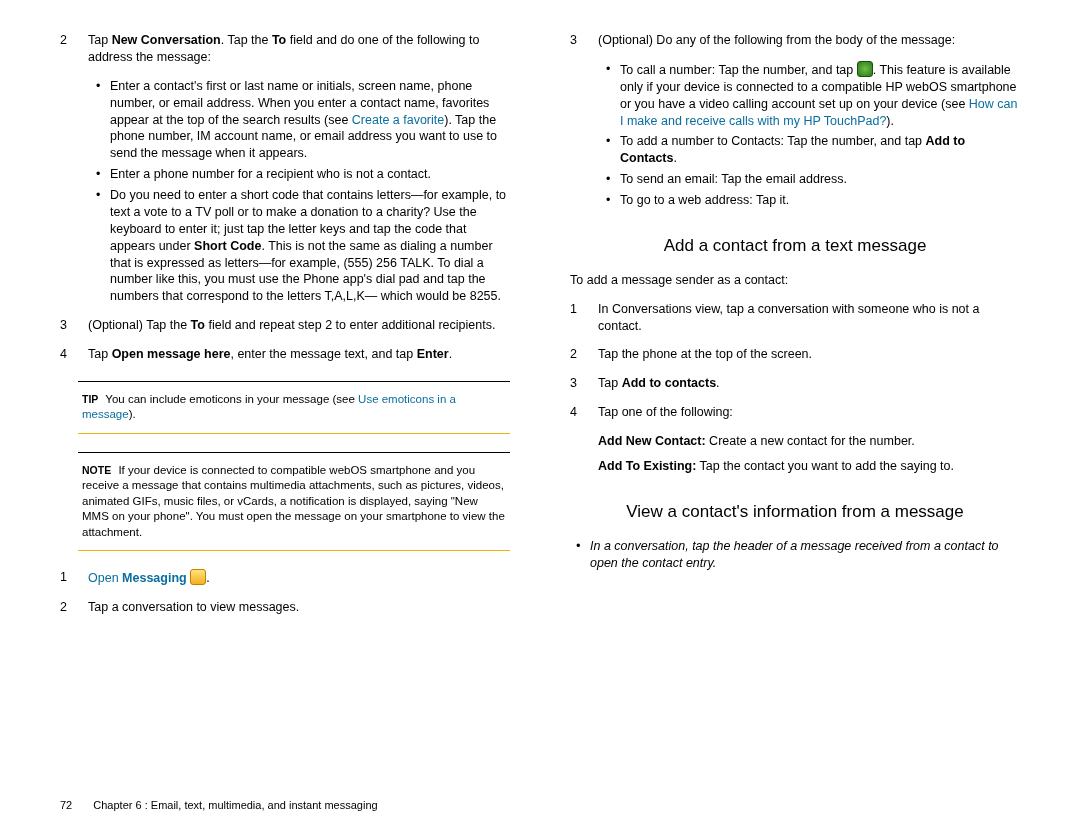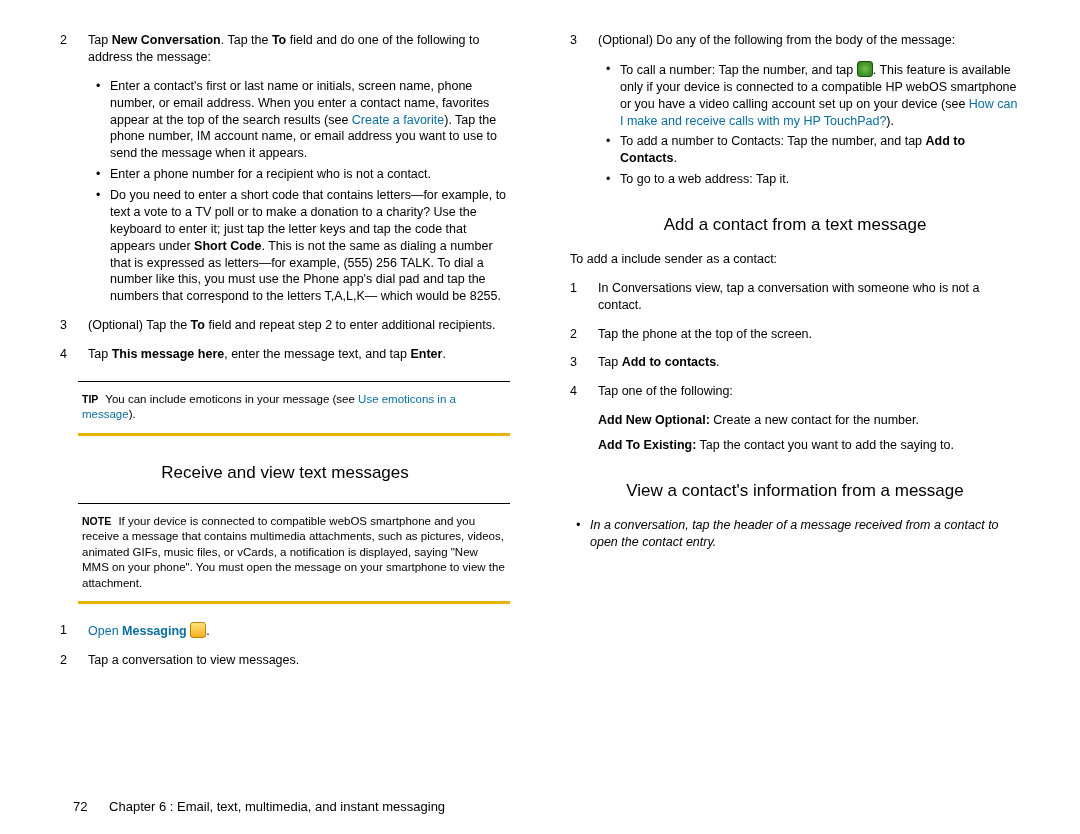--- a/index.html
+++ b/index.html
@@ -52,21 +52,21 @@
     left: -4px;
   }
   .section-title {
     font-size: 17px;
     font-weight: 400;
     margin: 26px 0 14px 0;
     text-align: center;
   }
   .tipbox, .notebox {
     border-top: 1px solid #000;
-    border-bottom: 3px solid #eab308;
+    border-bottom: 1px solid #eab308;
     padding: 10px 4px;
     margin: 18px 0 18px 18px;
     font-size: 11.5px;
   }
   .tipbox .lbl, .notebox .lbl {
     font-weight: bold;
     font-size: 10.5px;
     margin-right: 4px;
   }
   .link { color: #0a6e9e; }
@@ -77,22 +77,22 @@
     height: 14px;
     vertical-align: -3px;
     border-radius: 3px;
   }
   .icon-contacts { background: linear-gradient(#e0d4b8,#c8b88e); border:1px solid #a08050; }
   .icon-phone { background: radial-gradient(circle,#6fbf4a,#2a7a1a); border:1px solid #1a5010; }
   .icon-messaging { background: linear-gradient(#ffe27a,#f5b020); border:1px solid #c08000; position:relative; }
   .footer {
     position: absolute;
     top: 798px;
-    left: 73px;
-    font-size: 13px;
+    left: 60px;
+    font-size: 11px;
   }
   .footer .pg { margin-right: 18px; }
   .indent-sub { padding-left: 28px; margin: 4px 0 8px 0; }
 </style>
 </head>
 <body>
 
 <div class="page">
   <div class="col">
 
@@ -109,29 +109,28 @@
       <li><span>Do you need to enter a short code that contains letters—for example, to text a vote to a TV poll or to make a donation to a charity? Use the keyboard to enter it; just tap the letter keys and tap the code that appears under </span><span class="bold">Short Code</span><span>. This is not the same as dialing a number that is expressed as letters—for example, (555) 256 TALK. To dial a number like this, you must use the Phone app's dial pad and tap the numbers that correspond to the letters T,A,L,K— which would be 8255.</span></li>
     </ul>
 
     <div class="step">
       <div class="step-num">3</div>
       <div class="step-body"><span>(Optional) Tap the </span><span class="bold">To</span><span> field and repeat step 2 to enter additional recipients.</span></div>
     </div>
 
     <div class="step">
       <div class="step-num">4</div>
-      <div class="step-body"><span>Tap </span><span class="bold">This message here</span><span>, enter the message text, and tap </span><span class="bold">Enter</span><span>.</span></div>
+      <div class="step-body"><span>Tap </span><span class="bold">Open message here</span><span>, enter the message text, and tap </span><span class="bold">Enter</span><span>.</span></div>
     </div>
 
     <div class="tipbox">
       <span class="lbl">TIP</span>
       <span>You can include emoticons in your message (see </span><span class="link">Use emoticons in a message</span><span>).</span>
     </div>
 
-    <div class="section-title">Receive and view text messages</div>
 
     <div class="notebox">
       <span class="lbl">NOTE</span>
       <span>If your device is connected to compatible webOS smartphone and you receive a message that contains multimedia attachments, such as pictures, videos, animated GIFs, music files, or vCards, a notification is displayed, saying "New MMS on your phone". You must open the message on your smartphone to view the attachment.</span>
     </div>
 
     <div class="step">
       <div class="step-num">1</div>
       <div class="step-body"><span class="link"><span>Open </span><span class="bold">Messaging</span></span> <span class="icon icon-messaging"></span><span>.</span></div>
     </div>
@@ -146,45 +145,46 @@
   <div class="col">
 
     <div class="step">
       <div class="step-num">3</div>
       <div class="step-body">(Optional) Do any of the following from the body of the message:</div>
     </div>
 
     <ul class="bullets">
       <li><span>To call a number: Tap the number, and tap </span><span class="icon icon-phone"></span><span>. This feature is available only if your device is connected to a compatible HP webOS smartphone or you have a video calling account set up on your device (see </span><span class="link">How can I make and receive calls with my HP TouchPad?</span><span>).</span></li>
       <li><span>To add a number to Contacts: Tap the number, and tap </span><span class="bold">Add to Contacts</span><span>.</span></li>
+      <li>To send an email: Tap the email address.</li>
       <li>To go to a web address: Tap it.</li>
     </ul>
 
     <div class="section-title">Add a contact from a text message</div>
 
-    <div style="margin-bottom:12px;">To add a include sender as a contact:</div>
+    <div style="margin-bottom:12px;">To add a message sender as a contact:</div>
 
     <div class="step">
       <div class="step-num">1</div>
       <div class="step-body">In Conversations view, tap a conversation with someone who is not a contact.</div>
     </div>
     <div class="step">
       <div class="step-num">2</div>
       <div class="step-body">Tap the phone at the top of the screen.</div>
     </div>
     <div class="step">
       <div class="step-num">3</div>
       <div class="step-body"><span>Tap </span><span class="bold">Add to contacts</span><span>.</span></div>
     </div>
     <div class="step">
       <div class="step-num">4</div>
       <div class="step-body">Tap one of the following:</div>
     </div>
 
-    <div class="indent-sub"><span class="bold">Add New Optional:</span><span> Create a new contact for the number.</span></div>
+    <div class="indent-sub"><span class="bold">Add New Contact:</span><span> Create a new contact for the number.</span></div>
     <div class="indent-sub"><span class="bold">Add To Existing:</span><span> Tap the contact you want to add the saying to.</span></div>
 
     <div class="section-title">View a contact's information from a message</div>
 
     <ul class="bullets" style="padding-left:10px;font-style:italic;">
       <li>In a conversation, tap the header of a message received from a contact to open the contact entry.</li>
     </ul>
 
   </div>
 </div>

